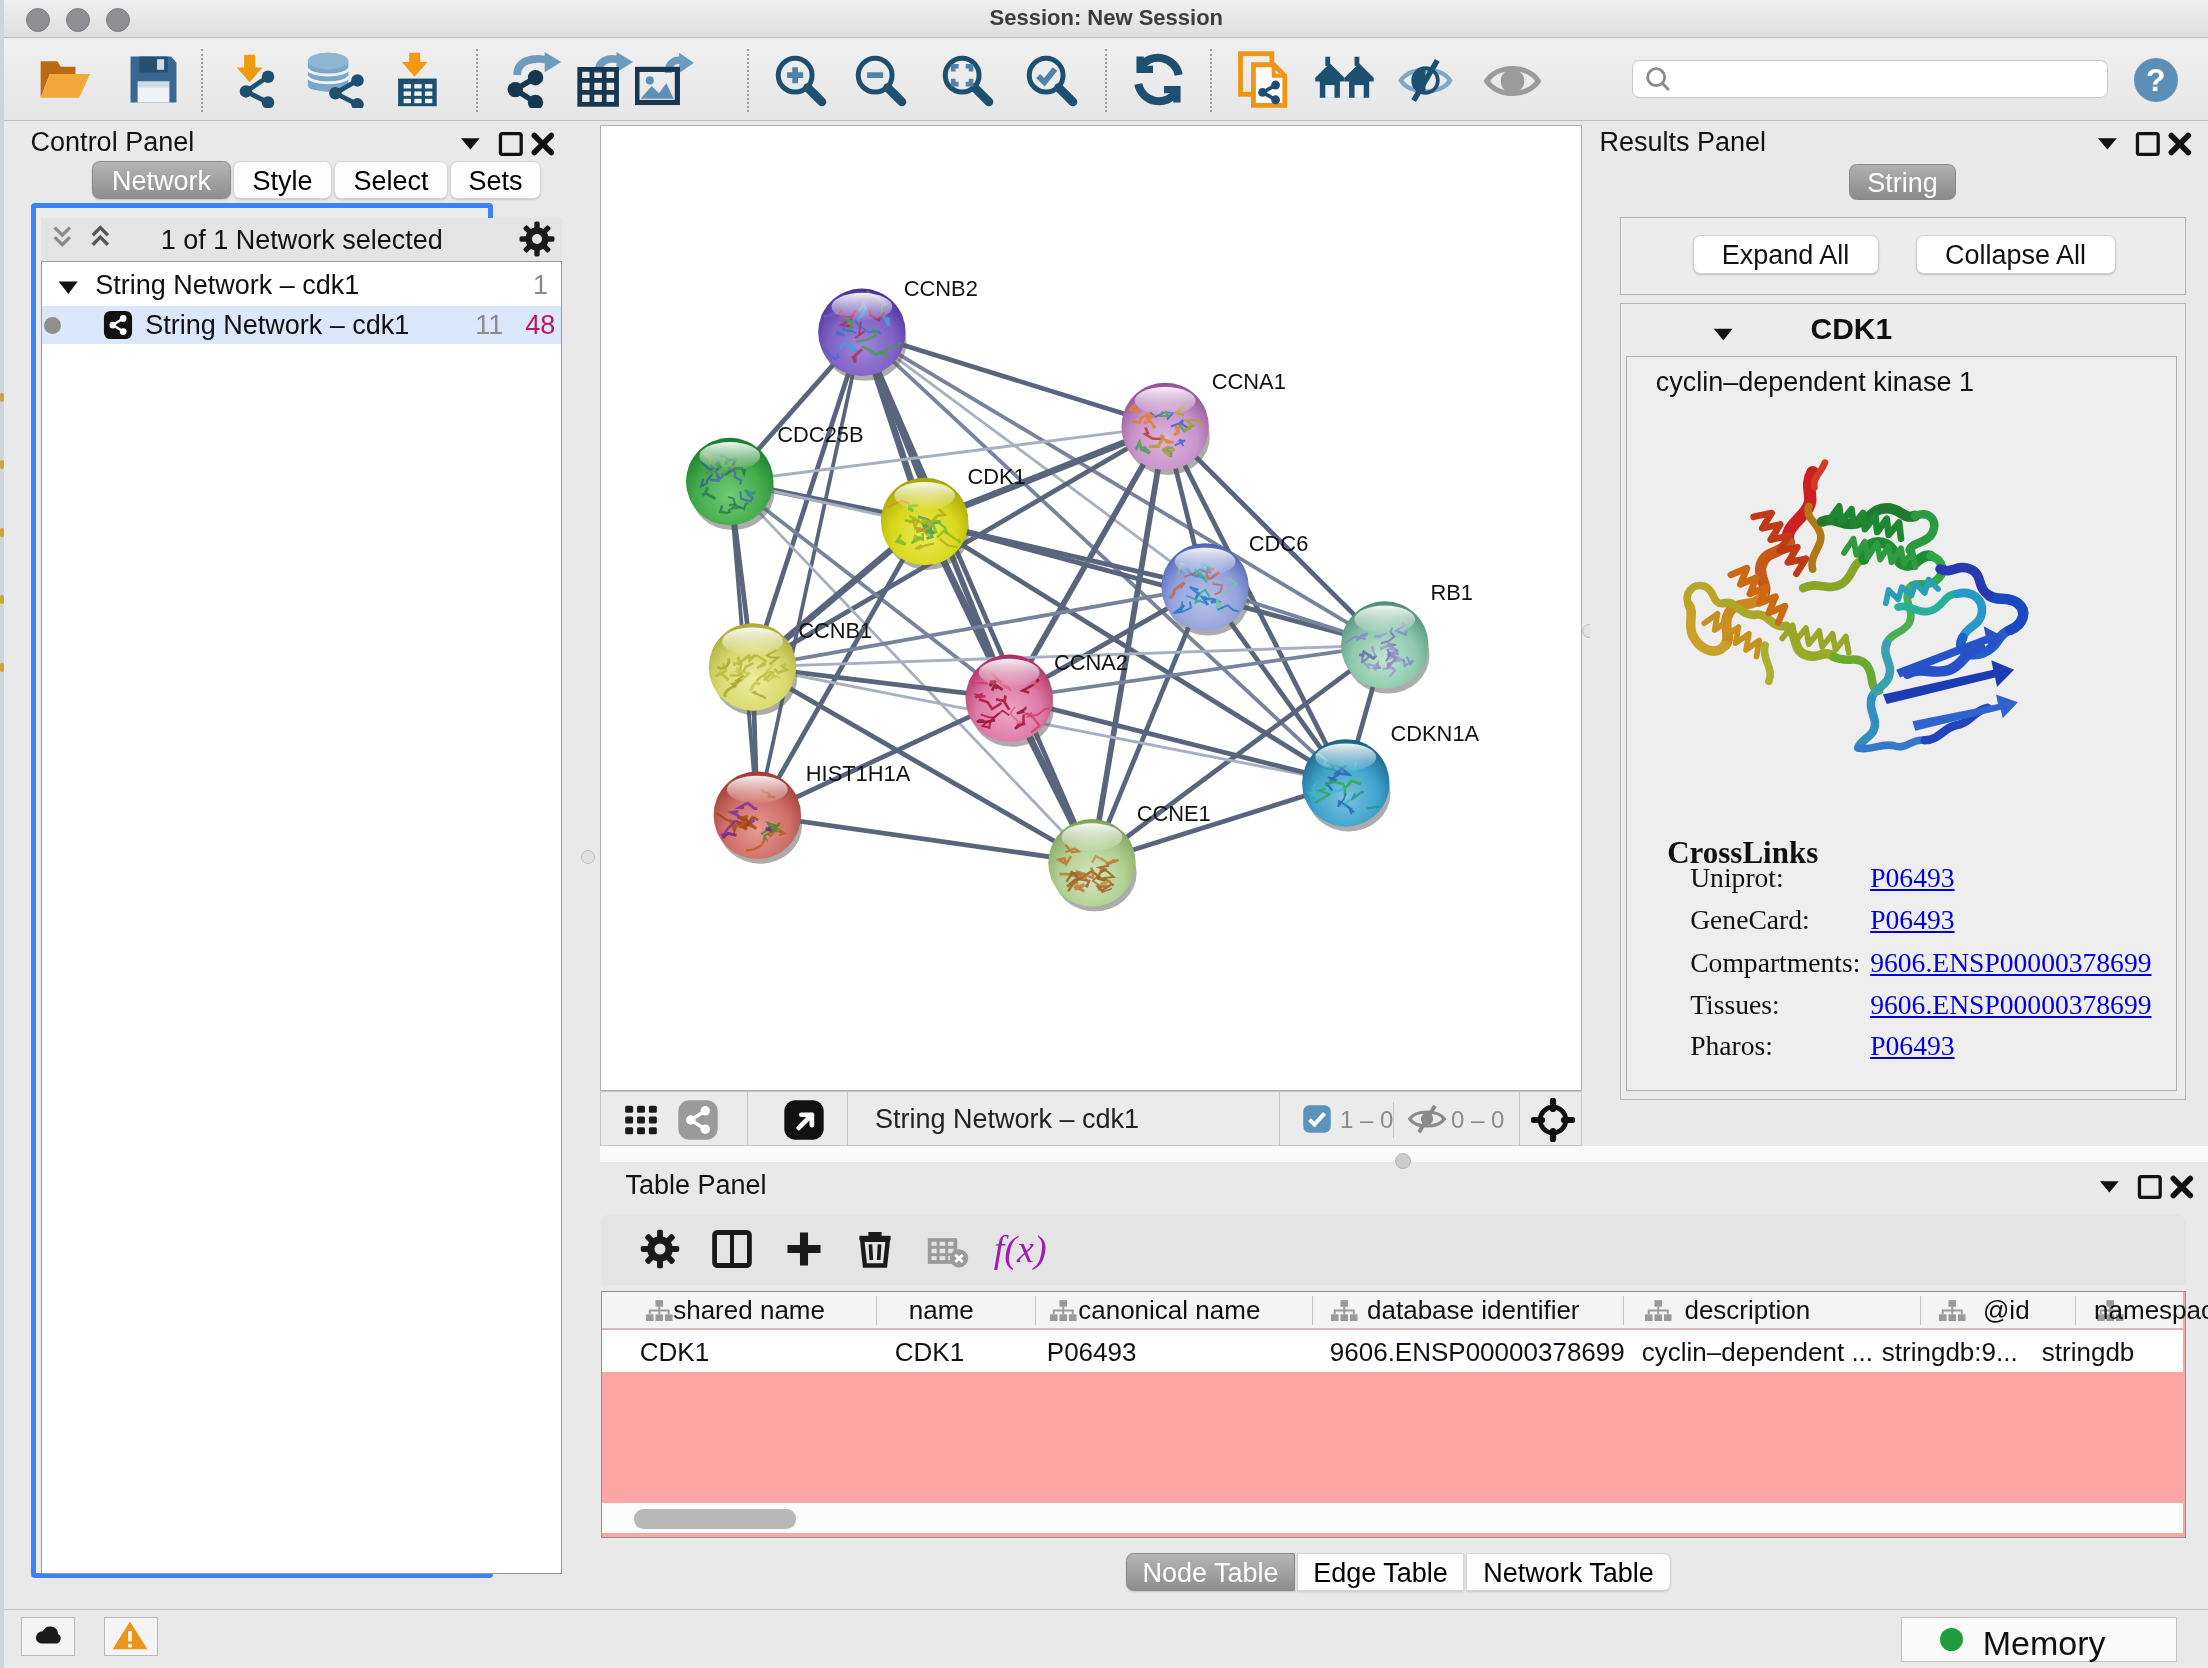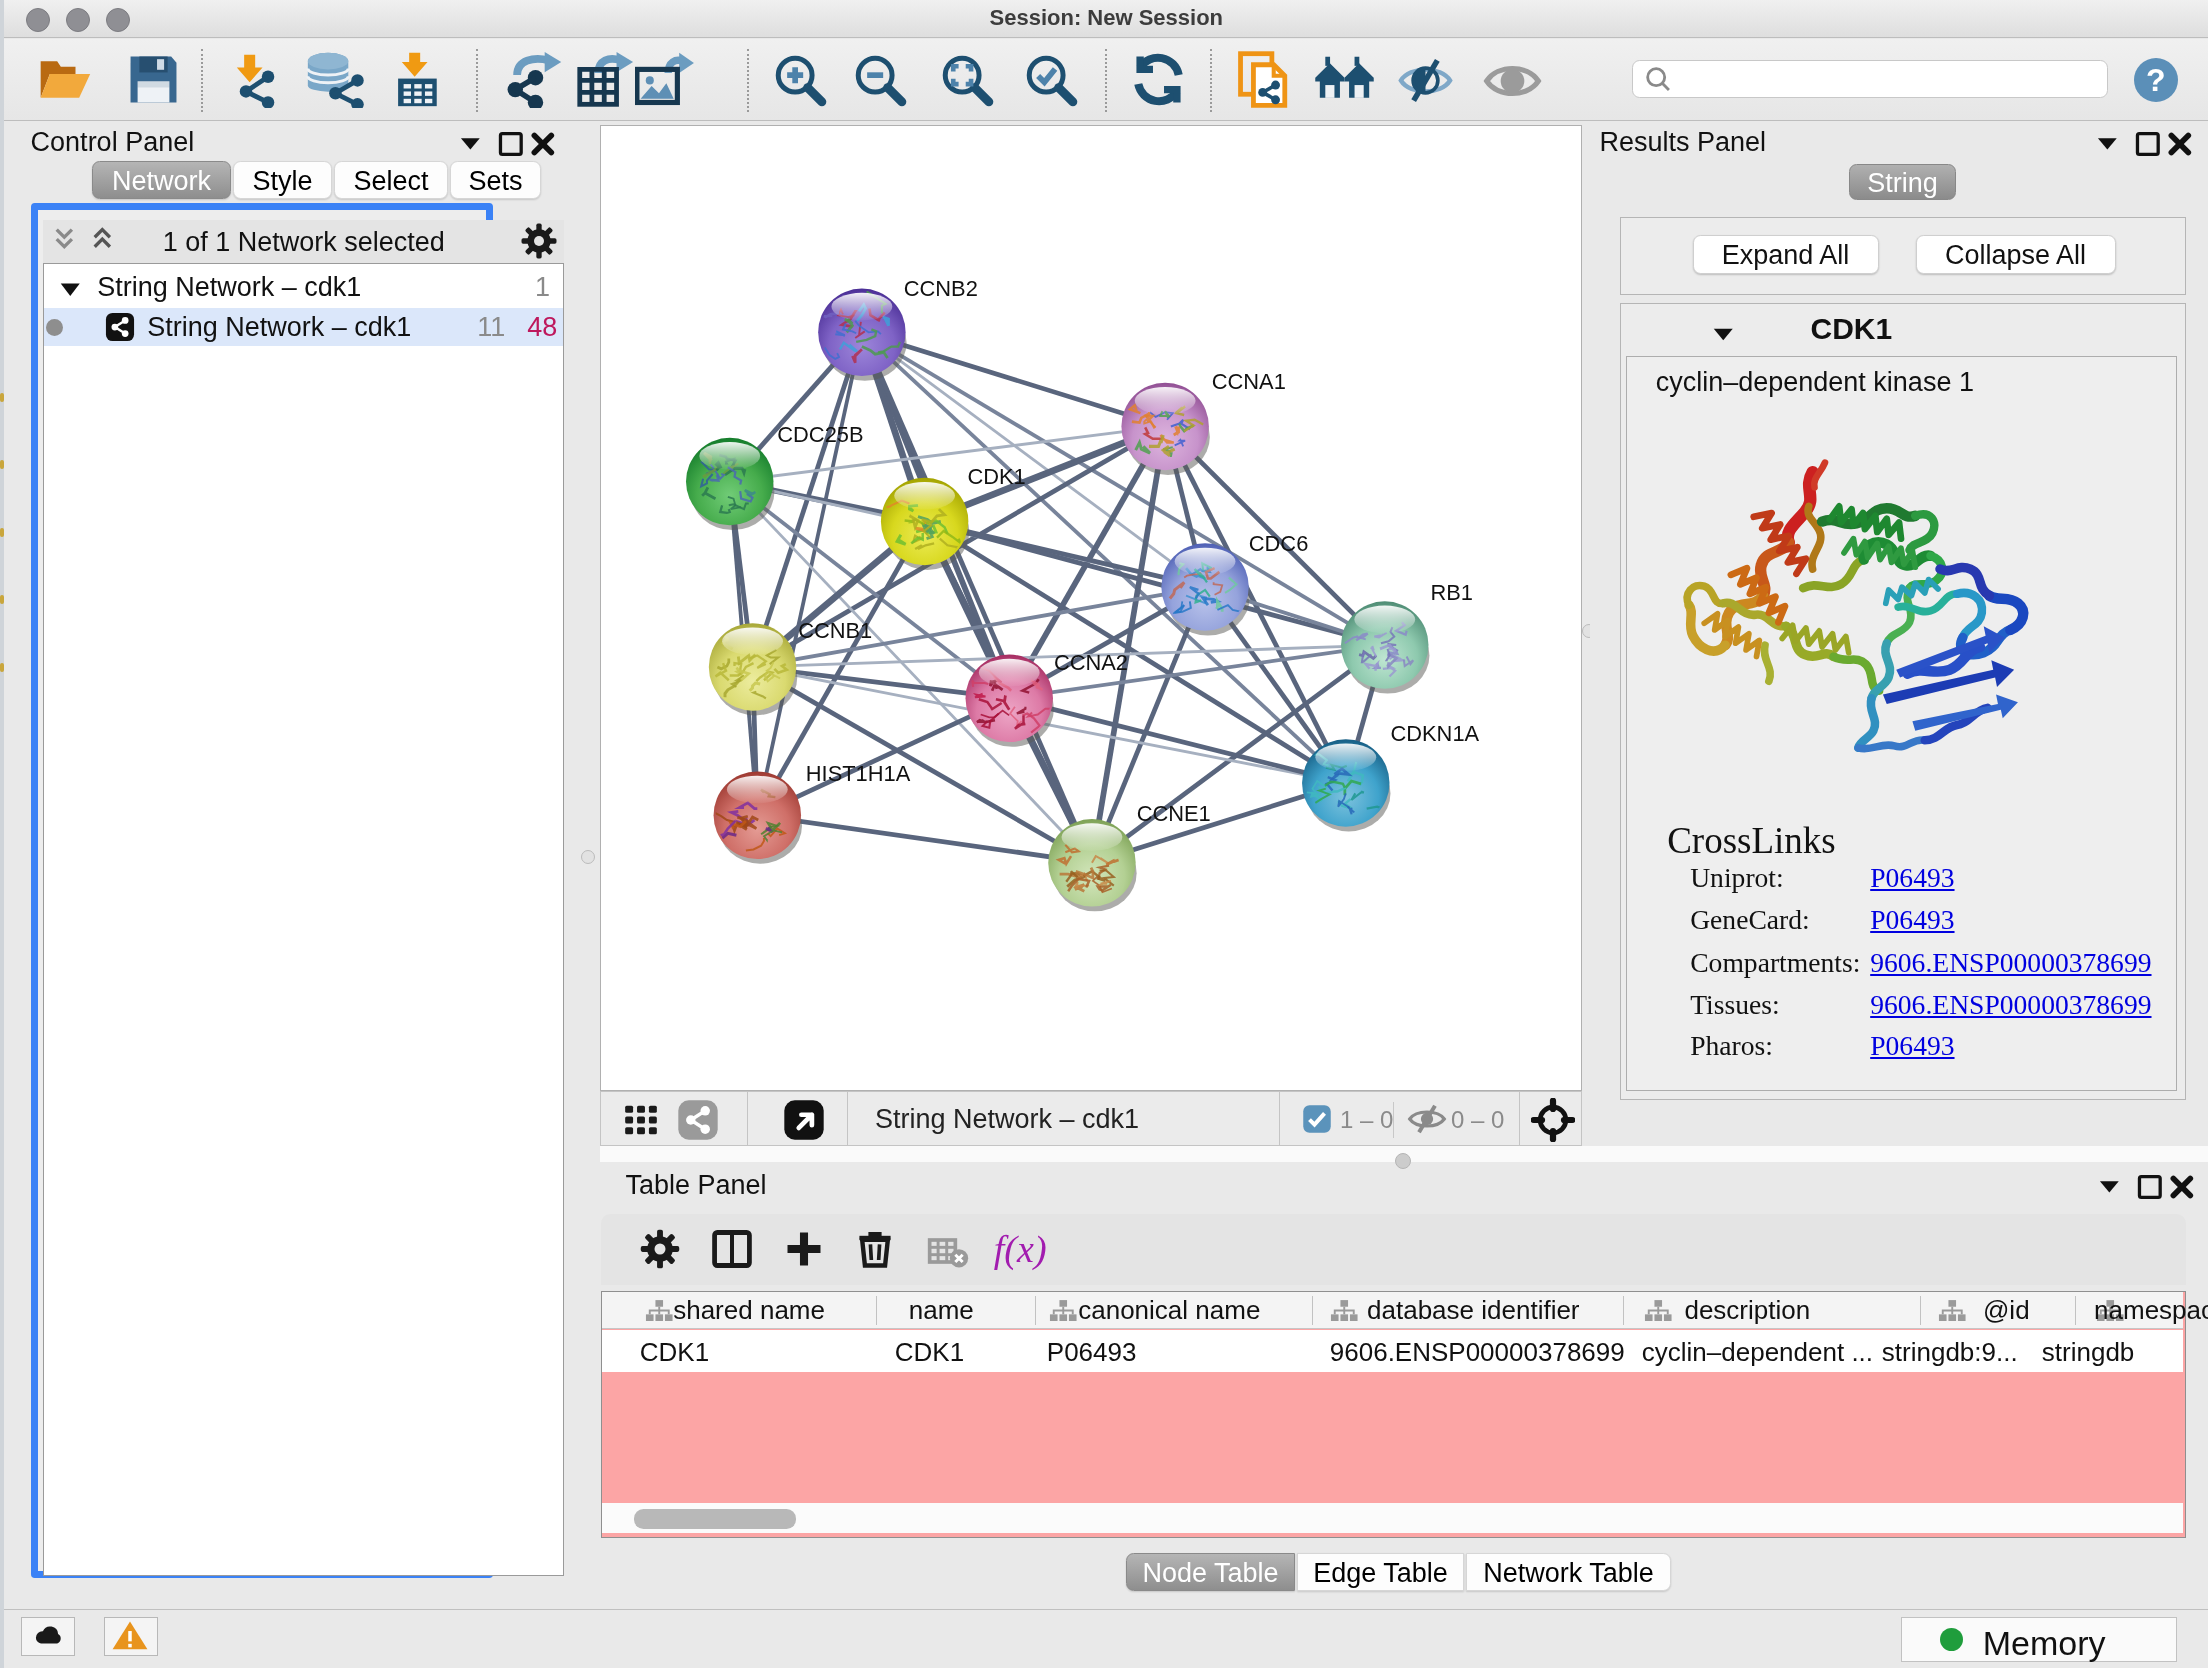--- a/index.html
+++ b/index.html
@@ -220,21 +220,21 @@
   <div class="ptitle" style="position:absolute;left:7.6px;top:1.9px;text-align:center;">Control Panel</div>
   <svg width="114" height="32" viewBox="0 0 120 34" style="position:absolute;right:0px;top:1.9px;">
     <path d="M10 12 L30 12 L20 24 Z" fill="#111"></path>
     <rect x="52" y="7" width="22" height="22" fill="none" stroke="#111" stroke-width="3.5" rx="2"></rect>
     <path d="M88 9 L106 27 M106 9 L88 27" stroke="#111" stroke-width="6" stroke-linecap="round"></path>
   </svg>
   <div class="tab tabsel" style="position:absolute;left:69px;top:36px;width:139px;">Network</div>
   <div class="tab" style="position:absolute;left:210px;top:36px;width:99px;">Style</div>
   <div class="tab" style="position:absolute;left:311px;top:36px;width:114px;">Select</div>
   <div class="tab" style="position:absolute;left:427px;top:36px;width:91px;">Sets</div>
-  <div style="position:absolute;left:7.6px;top:78px;width:462px;height:1375px;background:#ededed;border:7px solid #3b82f6;border-radius:3.8px;">
+  <div style="position:absolute;left:7.6px;top:78px;width:462px;height:1375px;background:#ededed;border:5px solid #3b82f6;border-radius:3.8px;">
     <div style="position:absolute;left:5.7px;top:9.5px;width:521px;height:44px;background:#e4e4e4;">
       <svg width="76" height="38" viewBox="0 0 80 40" style="position:absolute;left:7.6px;top:2.9px;">
         <path d="M6 8 L14 16 L22 8 M6 18 L14 26 L22 18" fill="none" stroke="#8a8a8a" stroke-width="3.5"></path>
         <path d="M46 16 L54 8 L62 16 M46 26 L54 18 L62 26" fill="none" stroke="#555" stroke-width="3.5"></path>
       </svg>
       <div style="position:absolute;left:0;top:7.6px;width:100%;text-align:center;font-size:27px;color:#111;">1 of 1 Network selected</div>
       <svg width="40" height="40" viewBox="0 0 24 24" style="position:absolute;right:5.7px;top:1.9px;">
         <g fill="#1a1a1a">
             <circle cx="12" cy="12" r="7"></circle>
 <g>
@@ -808,21 +808,21 @@
 <path d="M36 177 L50 167 L47 184 L61 174 L58 191 L72 181 L69 198 L83 188 L80 205 L94 195 L91 212" stroke="#c89020" stroke-width="6" fill="none" stroke-linejoin="round"></path>
 <path d="M168 68 L178 54 L180 71 L191 57 L193 74 L203 61 L205 78 L216 64 L218 81 L228 67 L230 84 L241 71 L243 88" stroke="#1e8830" stroke-width="7" fill="none" stroke-linejoin="round"></path>
 <path d="M183 103 L193 88 L196 105 L205 91 L208 108 L218 93 L221 110 L230 96 L233 113 L243 98 L246 115 L255 101 L258 118" stroke="#2f9a40" stroke-width="6" fill="none" stroke-linejoin="round"></path>
 <path d="M118 193 L129 179 L132 196 L143 182 L146 199 L157 185 L160 202 L171 188 L174 205 L185 191 L188 208" stroke="#9aa626" stroke-width="6" fill="none" stroke-linejoin="round"></path>
 <path d="M238 226 L332 190 L330 180 L352 192 L336 208 L334 198 L242 234 Z" fill="#2a52c8"></path>
 <path d="M224 252 L340 226 L338 216 L362 226 L344 244 L342 234 L228 262 Z" fill="#1c3cb4"></path>
 <path d="M255 280 L345 262 L343 252 L366 260 L350 277 L348 268 L258 290 Z" fill="#3064cc"></path>
 <path d="M227 156 L230 142 L240 152 L244 139 L254 148 L258 135 L268 145 L272 131 L282 141" stroke="#2aa0b8" stroke-width="6" fill="none" stroke-linejoin="round"></path>
 </g>
 </svg>
-      <div style="font-family:'Liberation Serif',serif;font-size:37px;font-weight:normal;color:#111;position:absolute;left:40px;top:462px;">CrossLinks</div>
+      <div style="font-family:'Liberation Serif',serif;font-size:31px;font-weight:bold;color:#111;position:absolute;left:40px;top:478px;">CrossLinks</div>
       <div style="font-family:'Liberation Serif',serif;font-size:27.6px;color:#111;position:absolute;left:63px;top:505px;">Uniprot:</div>
       <div style="font-family:'Liberation Serif',serif;font-size:27.6px;color:#111;position:absolute;left:63px;top:547px;">GeneCard:</div>
       <div style="font-family:'Liberation Serif',serif;font-size:27.6px;color:#111;position:absolute;left:63px;top:590px;">Compartments:</div>
       <div style="font-family:'Liberation Serif',serif;font-size:27.6px;color:#111;position:absolute;left:63px;top:632px;">Tissues:</div>
       <div style="font-family:'Liberation Serif',serif;font-size:27.6px;color:#111;position:absolute;left:63px;top:673px;">Pharos:</div>
       <div class="xlink" style="position:absolute;left:243px;top:505px;">P06493</div>
       <div class="xlink" style="position:absolute;left:243px;top:547px;">P06493</div>
       <div class="xlink" style="position:absolute;left:243px;top:590px;">9606.ENSP00000378699</div>
       <div class="xlink" style="position:absolute;left:243px;top:632px;">9606.ENSP00000378699</div>
       <div class="xlink" style="position:absolute;left:243px;top:673px;">P06493</div>

